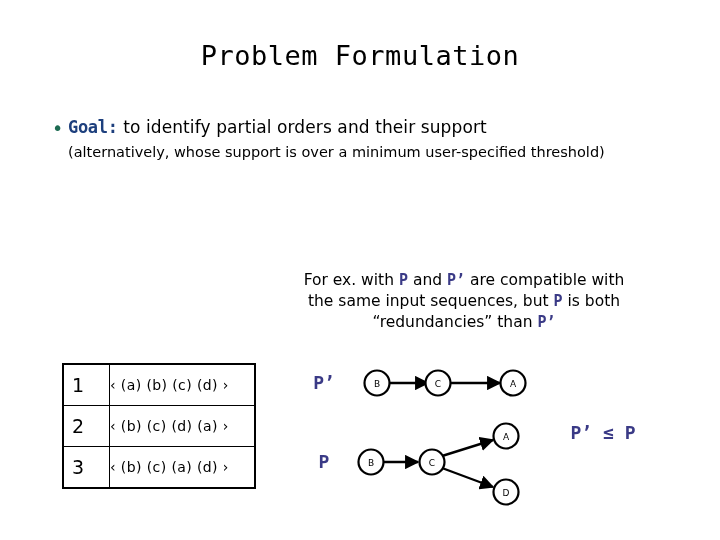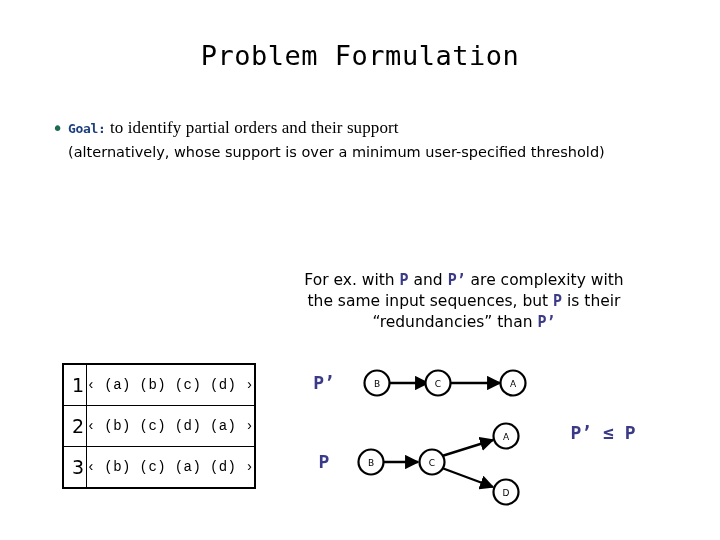--- a/index.html
+++ b/index.html
@@ -54,29 +54,28 @@
   .bullet-dot {
     display: inline-block;
     color: #1d6b52;
     font-size: 19px;
     width: 16px;
     vertical-align: middle;
   }
   .bullet-key {
     font-family: "DejaVu Sans Mono", monospace;
     font-weight: bold;
-    font-size: 13px;
+    font-size: 17px;
     color: #1d3f7d;
     letter-spacing: -0.3px;
   }
   .bullet-rest {
     font-size: 17px;
     color: #000000;
     letter-spacing: 0.1px;
-    font-family: Liberation Serif, serif;
   }
   .bullet-sub {
     display: block;
     margin-top: 3px;
     margin-left: 16px;
     font-size: 14.5px;
     line-height: 1.35;
     color: #000000;
     width: 610px;
   }
@@ -120,21 +119,20 @@
     text-align: left;
     padding-left: 8px;
     font-family: "DejaVu Sans", sans-serif;
     font-size: 19px;
   }
   #seq-table td.seq {
     text-align: left;
     font-size: 14px;
     letter-spacing: 0.4px;
     white-space: nowrap;
-    font-family: Liberation Mono, monospace;
   }
 
   
   #graph-area {
     position: absolute;
     left: 300px;
     top: 355px;
     width: 400px;
     height: 160px;
   }
@@ -167,22 +165,22 @@
 
   <div class="bullet-block" id="bullet-goal">
     <span class="bullet-line">
       <span class="bullet-dot">•</span><span class="bullet-key">Goal:</span><span class="bullet-rest"> to identify partial orders and their support</span>
     </span>
     <span class="bullet-sub">(alternatively, whose support is over a minimum user-specified threshold)</span>
   </div>
 
 
   <div id="example-para">
-    <span>For ex. with </span><span class="poset-sym">P</span><span> and </span><span class="poset-sym">P’</span><span> are complexity with</span><br>
-    <span>the same  input sequences, but </span><span class="poset-sym">P</span><span> is their</span><br>
+    <span>For ex. with </span><span class="poset-sym">P</span><span> and </span><span class="poset-sym">P’</span><span> are compatible with</span><br>
+    <span>the same  input sequences, but </span><span class="poset-sym">P</span><span> is both</span><br>
     <span>“redundancies” than </span><span class="poset-sym">P’</span>
   </div>
 
   <table id="seq-table">
     <tbody>
       <tr>
         <td class="idx">1</td>
         <td class="seq">‹ (a) (b) (c) (d) ›</td>
       </tr>
       <tr>

